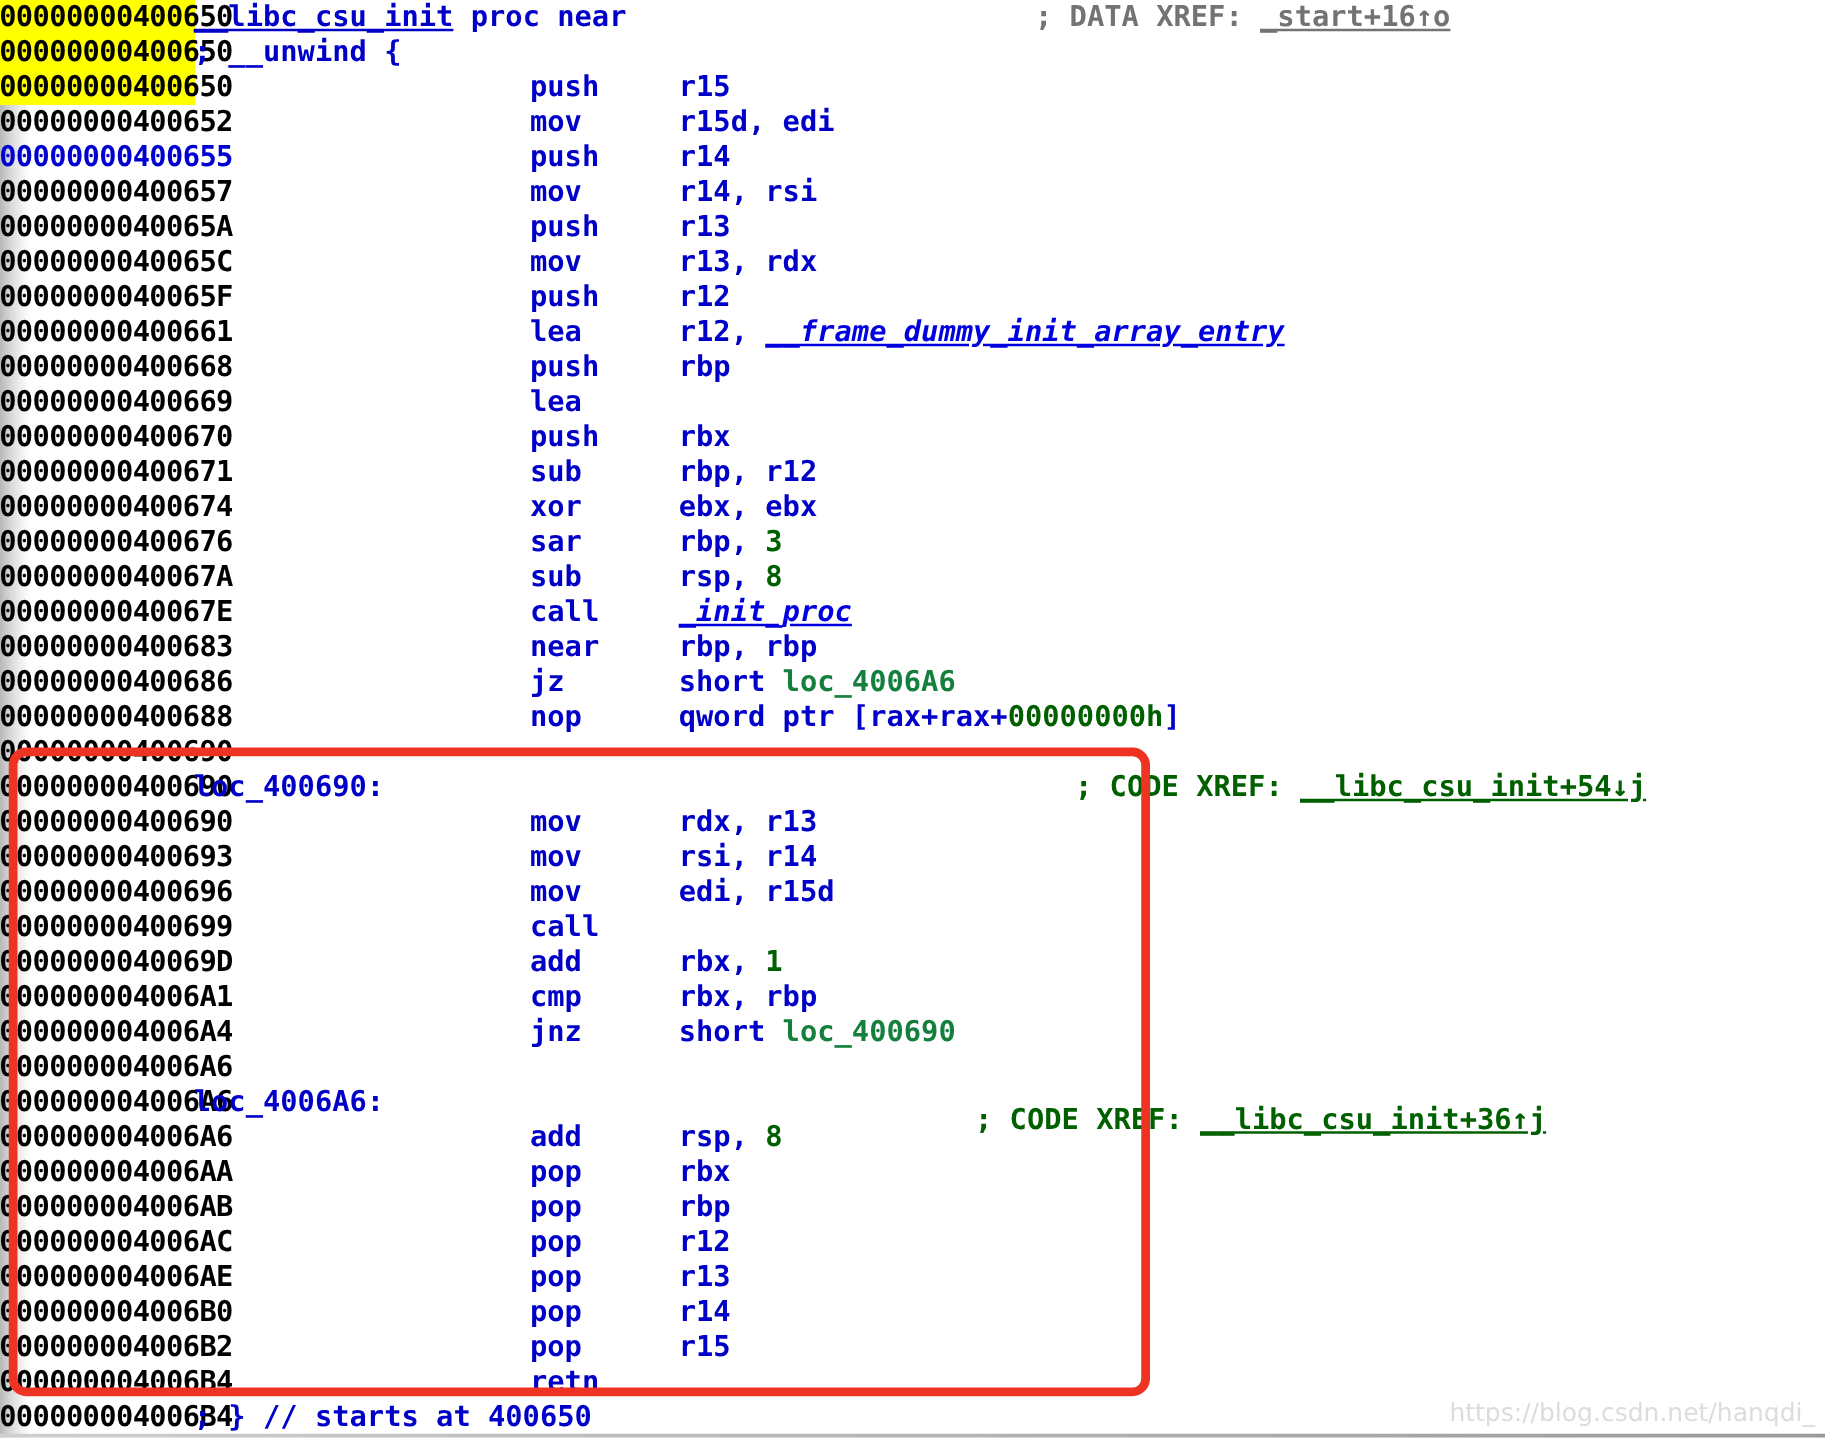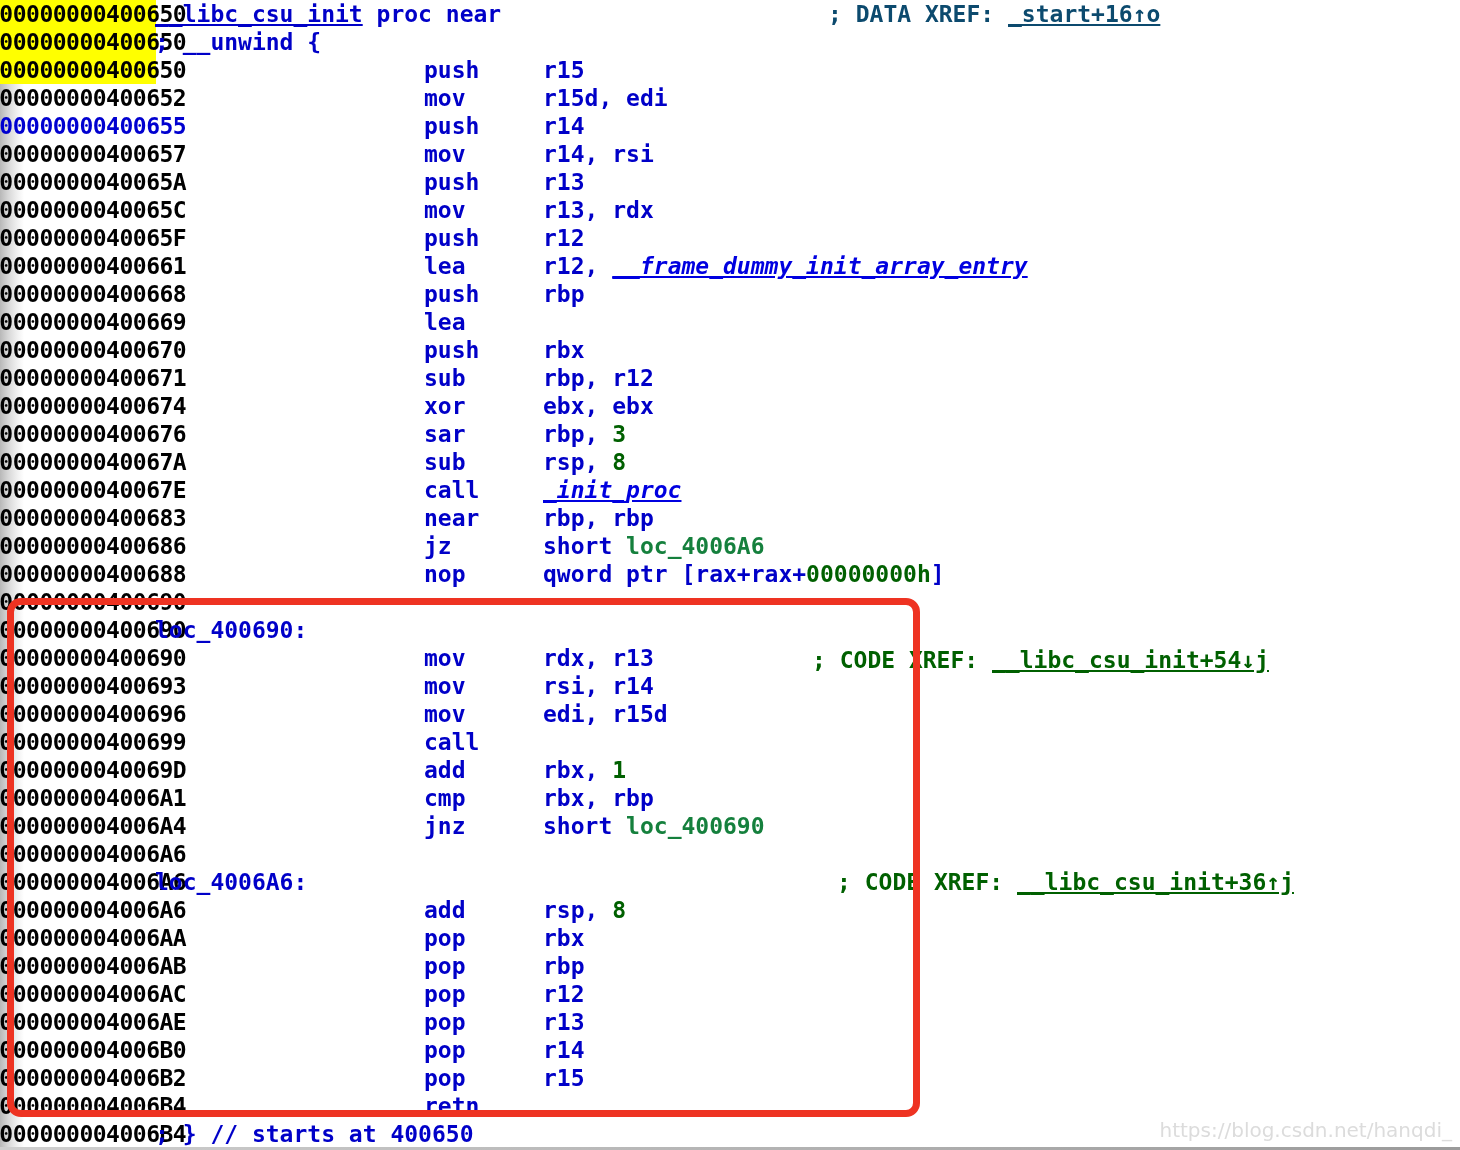--- a/index.html
+++ b/index.html
@@ -85,21 +85,21 @@
   .ops .num { color: #006000; }
   .ops .sym { color: #0000e0; text-decoration: underline; font-style: italic; }
   .ops .loc { color: #15803d; }
 
   
   .cmt {
     position: absolute;
     top: 0;
     color: #006000;
   }
-  .cmt.data { color: #0c4a6e; }
+  .cmt.data { color: #737373; }
   .cmt .u { text-decoration: underline; }
 
   
   #red-box {
     position: absolute;
     left: 7px;
     top: 598px;
     width: 913px;
     height: 519px;
     border: 7px solid #ee3322;
@@ -149,30 +149,30 @@
       <div class="line" style="position: absolute; left: 0px; top: 336px; width: 1460px;"><span class="addr">000000000400670</span><span class="mnem">push</span><span class="ops"><span>rbx</span></span></div>
       <div class="line" style="position: absolute; left: 0px; top: 364px; width: 1460px;"><span class="addr">000000000400671</span><span class="mnem">sub</span><span class="ops"><span>rbp, r12</span></span></div>
       <div class="line" style="position: absolute; left: 0px; top: 392px; width: 1460px;"><span class="addr">000000000400674</span><span class="mnem">xor</span><span class="ops"><span>ebx, ebx</span></span></div>
       <div class="line" style="position: absolute; left: 0px; top: 420px; width: 1460px;"><span class="addr">000000000400676</span><span class="mnem">sar</span><span class="ops"><span>rbp, </span><span class="num">3</span></span></div>
       <div class="line" style="position: absolute; left: 0px; top: 448px; width: 1460px;"><span class="addr">00000000040067A</span><span class="mnem">sub</span><span class="ops"><span>rsp, </span><span class="num">8</span></span></div>
       <div class="line" style="position: absolute; left: 0px; top: 476px; width: 1460px;"><span class="addr">00000000040067E</span><span class="mnem">call</span><span class="ops"><span class="sym">_init_proc</span></span></div>
       <div class="line" style="position: absolute; left: 0px; top: 504px; width: 1460px;"><span class="addr">000000000400683</span><span class="mnem">near</span><span class="ops"><span>rbp, rbp</span></span></div>
       <div class="line" style="position: absolute; left: 0px; top: 532px; width: 1460px;"><span class="addr">000000000400686</span><span class="mnem">jz</span><span class="ops"><span>short </span><span class="loc">loc_4006A6</span></span></div>
       <div class="line" style="position: absolute; left: 0px; top: 560px; width: 1460px;"><span class="addr">000000000400688</span><span class="mnem">nop</span><span class="ops"><span>qword ptr [rax+rax+</span><span class="num">00000000h</span><span>]</span></span></div>
       <div class="line" style="position: absolute; left: 0px; top: 588px; width: 1460px;"><span class="addr">000000000400690</span></div>
-      <div class="line" style="position: absolute; left: 0px; top: 616px; width: 1460px;"><span class="addr">000000000400690</span><span class="lbl">loc_400690:</span><span class="cmt" style="left: 812px; margin-top: 30px;"><span>; CODE XREF: </span><span class="u">__libc_csu_init+54↓j</span></span></div>
+      <div class="line" style="position: absolute; left: 0px; top: 616px; width: 1460px;"><span class="addr">000000000400690</span><span class="lbl">loc_400690:</span><span class="cmt" style="left: 860px;"><span>; CODE XREF: </span><span class="u">__libc_csu_init+54↓j</span></span></div>
       <div class="line" style="position: absolute; left: 0px; top: 644px; width: 1460px;"><span class="addr">000000000400690</span><span class="mnem">mov</span><span class="ops"><span>rdx, r13</span></span></div>
       <div class="line" style="position: absolute; left: 0px; top: 672px; width: 1460px;"><span class="addr">000000000400693</span><span class="mnem">mov</span><span class="ops"><span>rsi, r14</span></span></div>
       <div class="line" style="position: absolute; left: 0px; top: 700px; width: 1460px;"><span class="addr">000000000400696</span><span class="mnem">mov</span><span class="ops"><span>edi, r15d</span></span></div>
       <div class="line" style="position: absolute; left: 0px; top: 728px; width: 1460px;"><span class="addr">000000000400699</span><span class="mnem">call</span></div>
       <div class="line" style="position: absolute; left: 0px; top: 756px; width: 1460px;"><span class="addr">00000000040069D</span><span class="mnem">add</span><span class="ops"><span>rbx, </span><span class="num">1</span></span></div>
       <div class="line" style="position: absolute; left: 0px; top: 784px; width: 1460px;"><span class="addr">0000000004006A1</span><span class="mnem">cmp</span><span class="ops"><span>rbx, rbp</span></span></div>
       <div class="line" style="position: absolute; left: 0px; top: 812px; width: 1460px;"><span class="addr">0000000004006A4</span><span class="mnem">jnz</span><span class="ops"><span>short </span><span class="loc">loc_400690</span></span></div>
       <div class="line" style="position: absolute; left: 0px; top: 840px; width: 1460px;"><span class="addr">0000000004006A6</span></div>
-      <div class="line" style="position: absolute; left: 0px; top: 868px; width: 1460px;"><span class="addr">0000000004006A6</span><span class="lbl">loc_4006A6:</span><span class="cmt" style="left: 837px;"><span>; CODE XREF: </span><span class="u">__libc_csu_init+36↑j</span></span></div>
+      <div class="line" style="position: absolute; left: 0px; top: 868px; width: 1460px;"><span class="addr">0000000004006A6</span><span class="lbl">loc_4006A6:</span><span class="cmt" style="left: 780px; margin-top: 14px;"><span>; CODE XREF: </span><span class="u">__libc_csu_init+36↑j</span></span></div>
       <div class="line" style="position: absolute; left: 0px; top: 896px; width: 1460px;"><span class="addr">0000000004006A6</span><span class="mnem">add</span><span class="ops"><span>rsp, </span><span class="num">8</span></span></div>
       <div class="line" style="position: absolute; left: 0px; top: 924px; width: 1460px;"><span class="addr">0000000004006AA</span><span class="mnem">pop</span><span class="ops"><span>rbx</span></span></div>
       <div class="line" style="position: absolute; left: 0px; top: 952px; width: 1460px;"><span class="addr">0000000004006AB</span><span class="mnem">pop</span><span class="ops"><span>rbp</span></span></div>
       <div class="line" style="position: absolute; left: 0px; top: 980px; width: 1460px;"><span class="addr">0000000004006AC</span><span class="mnem">pop</span><span class="ops"><span>r12</span></span></div>
       <div class="line" style="position: absolute; left: 0px; top: 1008px; width: 1460px;"><span class="addr">0000000004006AE</span><span class="mnem">pop</span><span class="ops"><span>r13</span></span></div>
       <div class="line" style="position: absolute; left: 0px; top: 1036px; width: 1460px;"><span class="addr">0000000004006B0</span><span class="mnem">pop</span><span class="ops"><span>r14</span></span></div>
       <div class="line" style="position: absolute; left: 0px; top: 1064px; width: 1460px;"><span class="addr">0000000004006B2</span><span class="mnem">pop</span><span class="ops"><span>r15</span></span></div>
       <div class="line" style="position: absolute; left: 0px; top: 1092px; width: 1460px;"><span class="addr">0000000004006B4</span><span class="mnem">retn</span></div>
       <div class="line" style="position: absolute; left: 0px; top: 1120px; width: 1460px;"><span class="addr">0000000004006B4</span><span class="lbl">; } // starts at 400650</span></div>
     </div>

